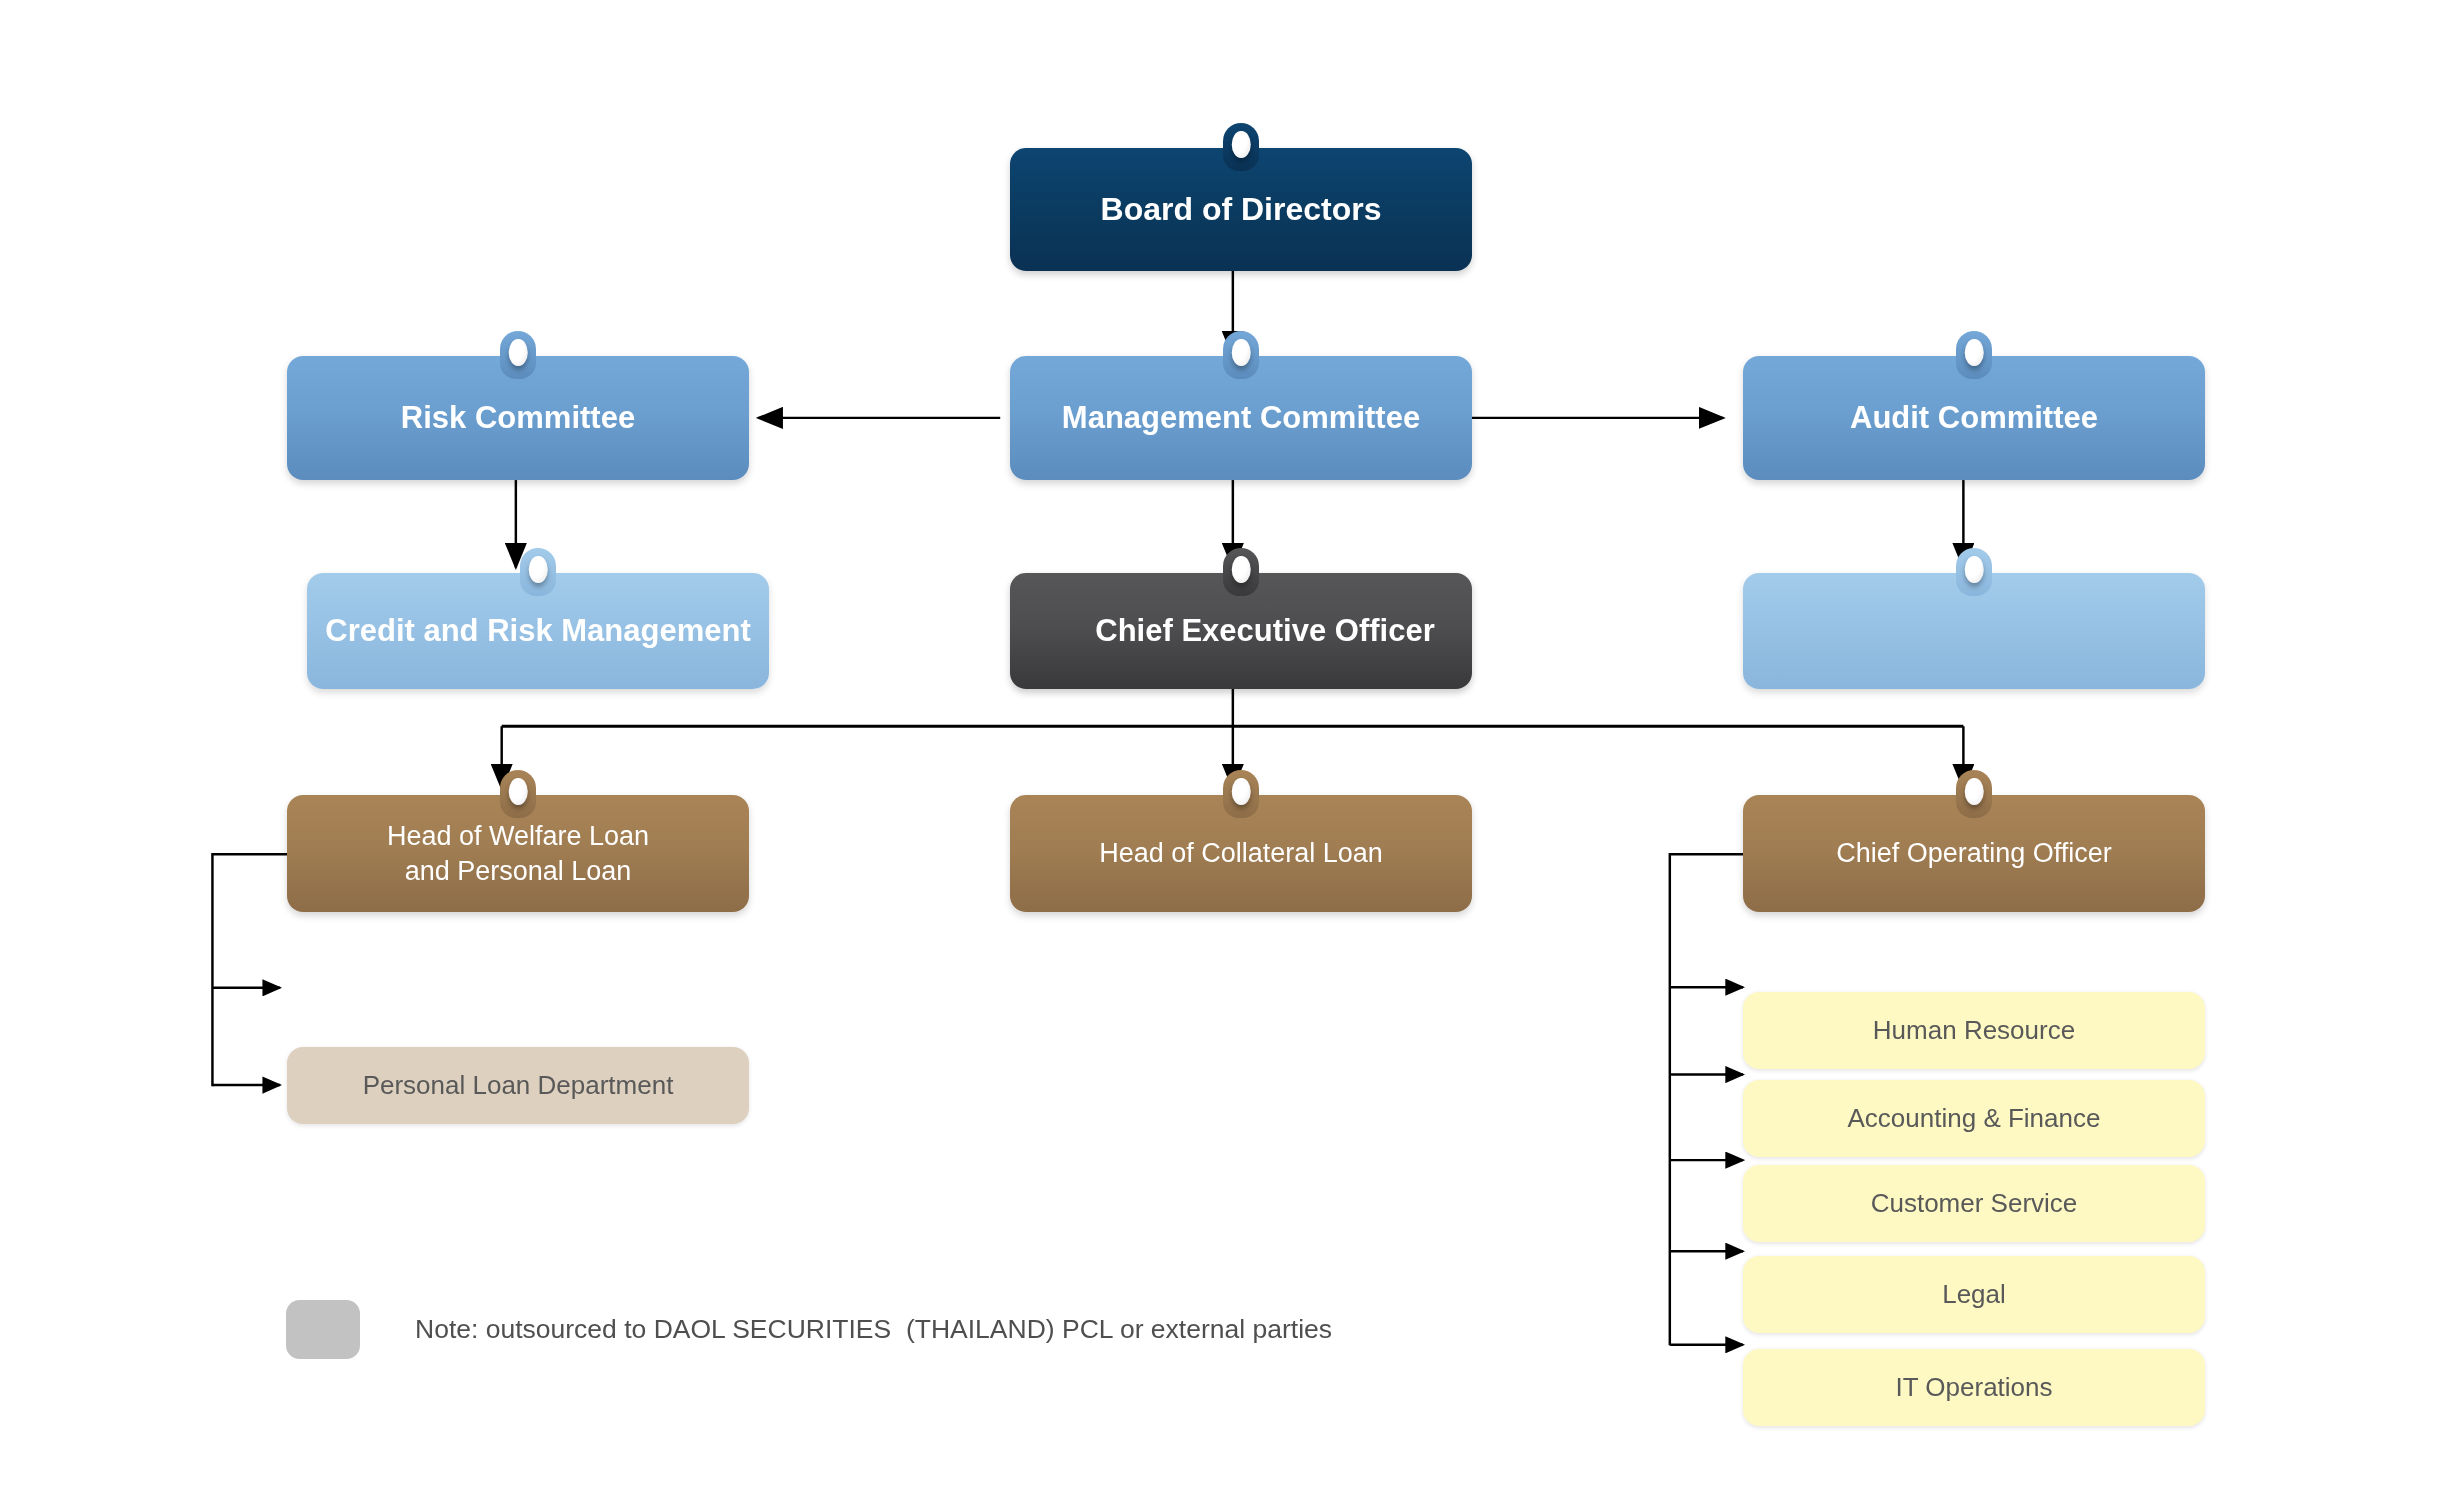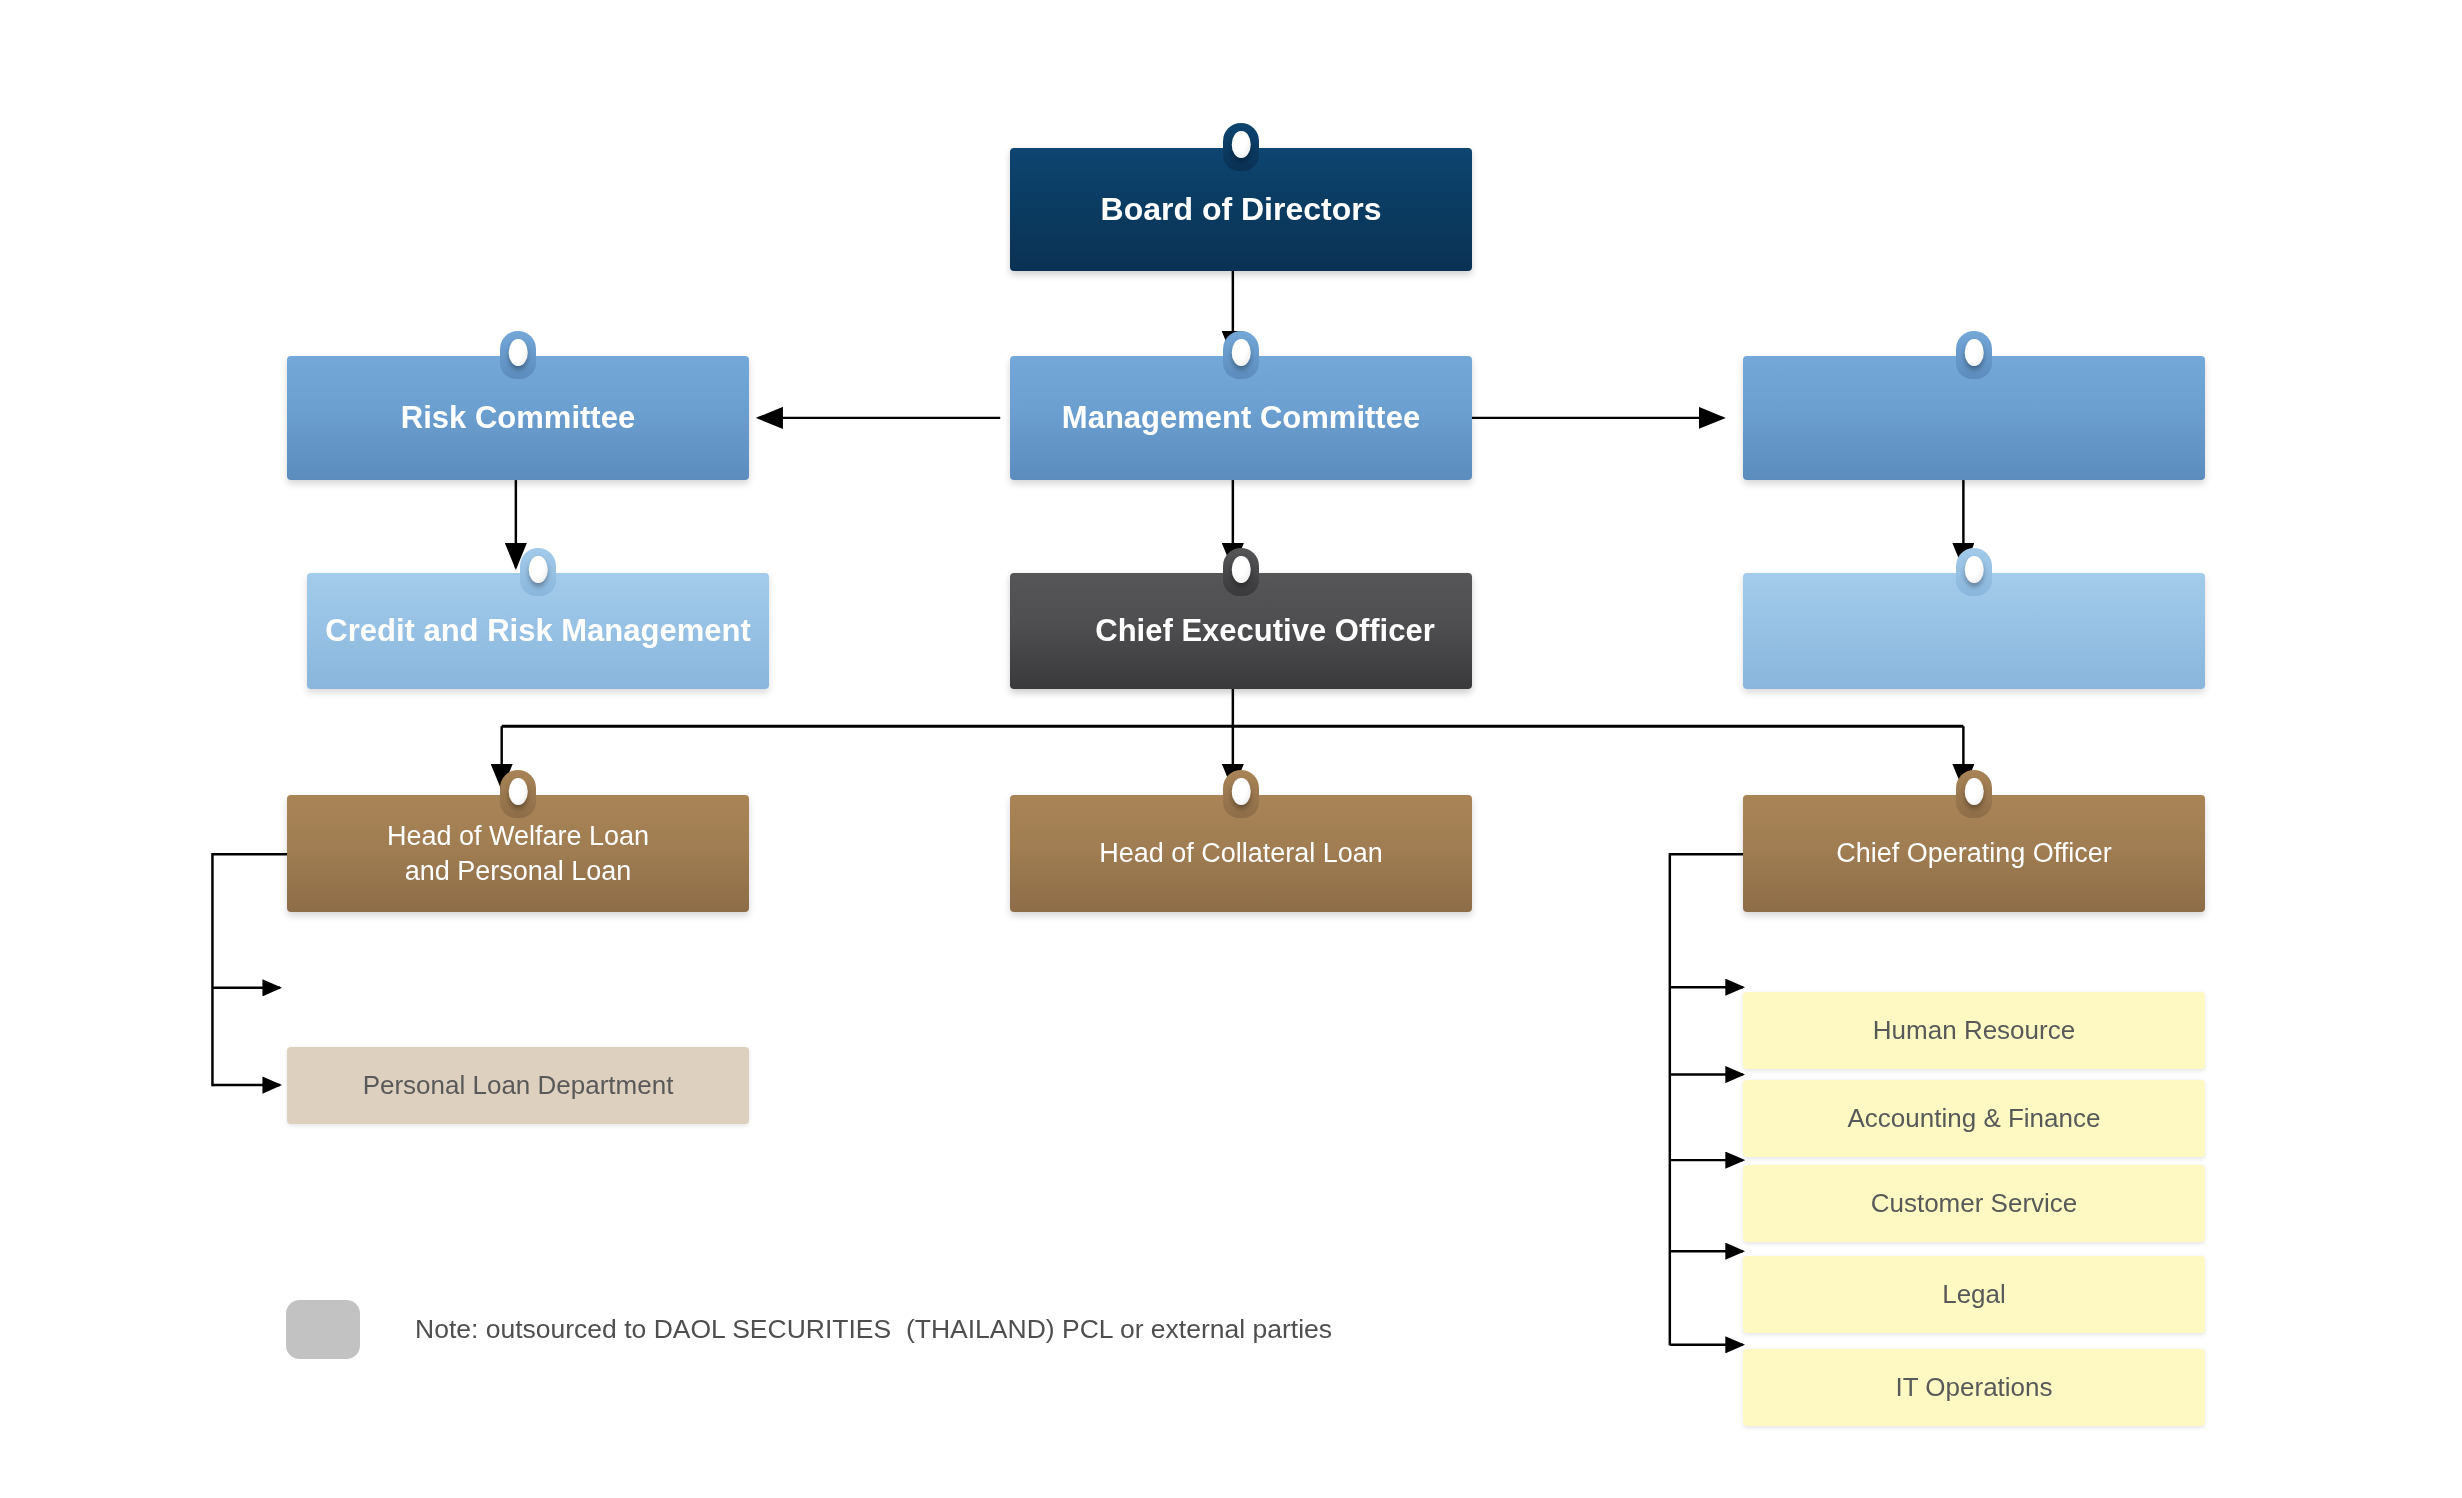--- a/index.html
+++ b/index.html
@@ -13,21 +13,21 @@
     height: 1498px;
     background: #ffffff;
     font-family: "Liberation Sans", sans-serif;
     overflow: hidden;
   }
 
   
   .node {
     position: absolute;
     box-sizing: border-box;
-    border-radius: 4px;
+    border-radius: 16px;
     display: flex;
     align-items: center;
     justify-content: center;
     text-align: center;
     line-height: 1.28;
     z-index: 3;
   }
   .node .label {
     display: block;
     width: 100%;
@@ -194,20 +194,21 @@
     <span class="label">Risk Committee</span>
   </div>
 
   <div class="node theme-blue" style="left:1010px; top:356px; width:462px; height:124px; font-size:31px; font-weight:bold;">
     <span class="pin pin-blue"></span>
     <span class="label">Management Committee</span>
   </div>
 
   <div class="node theme-blue" style="left:1743px; top:356px; width:462px; height:124px; font-size:31px; font-weight:bold;">
     <span class="pin pin-blue"></span>
+    <span class="label">Audit Committee</span>
   </div>
 
   <div class="node theme-lightblue" style="left:287px; top:573px; width:462px; height:116px; font-size:31px; font-weight:bold;margin-left:20px;">
     <span class="pin pin-lightblue"></span>
     <span class="label">Credit and Risk Management</span>
   </div>
 
   <div class="node theme-dark" style="left:1010px; top:573px; width:462px; height:116px; font-size:31px; font-weight:bold;padding-left:48px;">
     <span class="pin pin-dark"></span>
     <span class="label">Chief Executive Officer</span>

